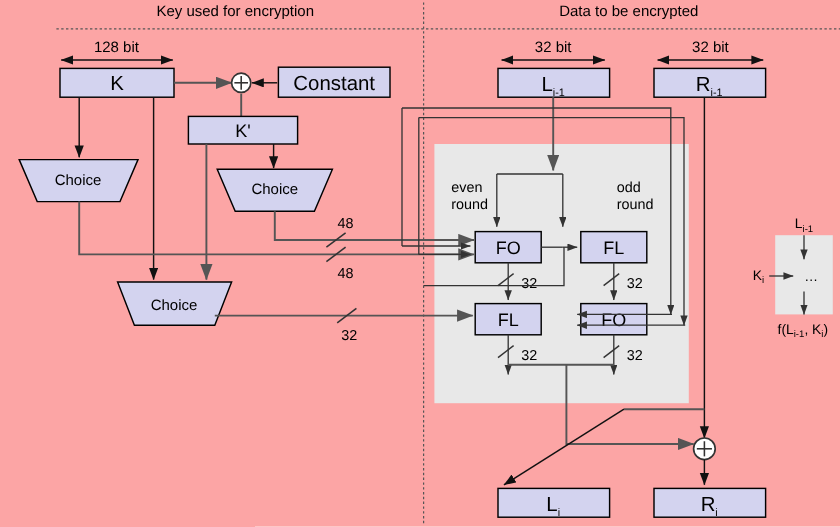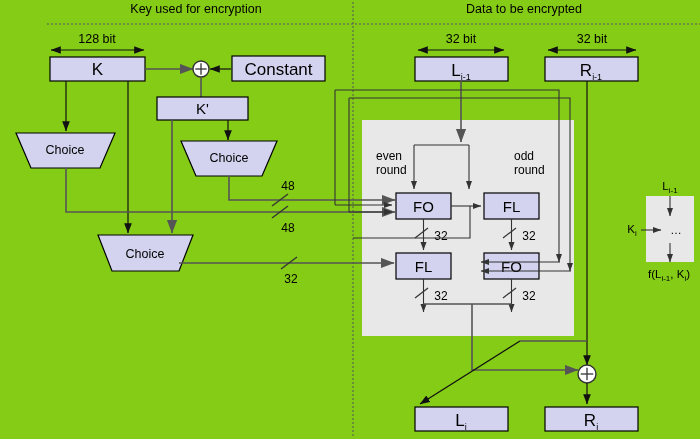--- a/index.html
+++ b/index.html
@@ -1,17 +1,17 @@
 <!DOCTYPE html>
 <html><head>
 <meta charset="utf-8">
 <style>
   html,body{margin:0;padding:0;background:#ffffff;}
   body{font-family:"Liberation Sans","DejaVu Sans",sans-serif;}
-  #stage{position:relative;width:700px;height:439px;background:#84cc16;overflow:hidden;text-align:center;}
+  #stage{position:relative;width:700px;height:439px;background:#fca5a5;overflow:hidden;text-align:center;}
   svg{display:block;}
   .box-fill{fill:#d3d3ef;stroke:#000;stroke-width:1.2;}
   .trap{fill:#d3d3ef;stroke:#000;stroke-width:1.2;}
   .greybox{fill:#e8e8e8;stroke:none;}
   .wire{stroke:#555;stroke-width:1.6;fill:none;}
   .wire-dark{stroke:#111;stroke-width:1.2;fill:none;}
   .thin{stroke:#333;stroke-width:1.1;fill:none;}
   .dotline{stroke:#555;stroke-width:1;stroke-dasharray:2 2;fill:none;}
   .xorc{fill:#fff;stroke:#333;stroke-width:1.4;}
   text{fill:#000;}

